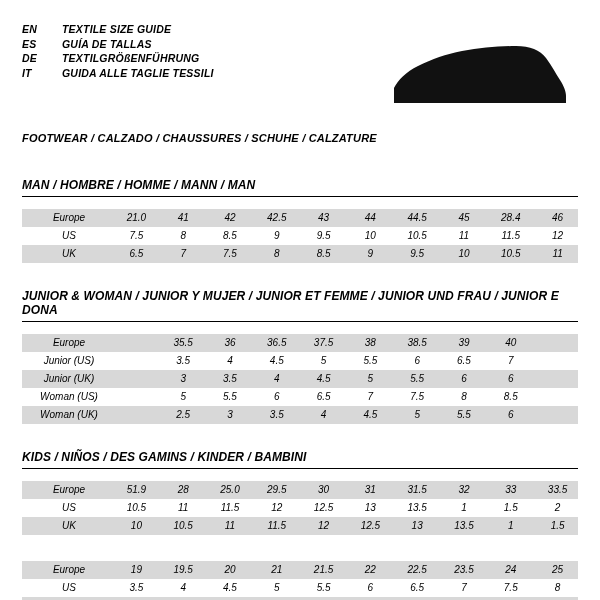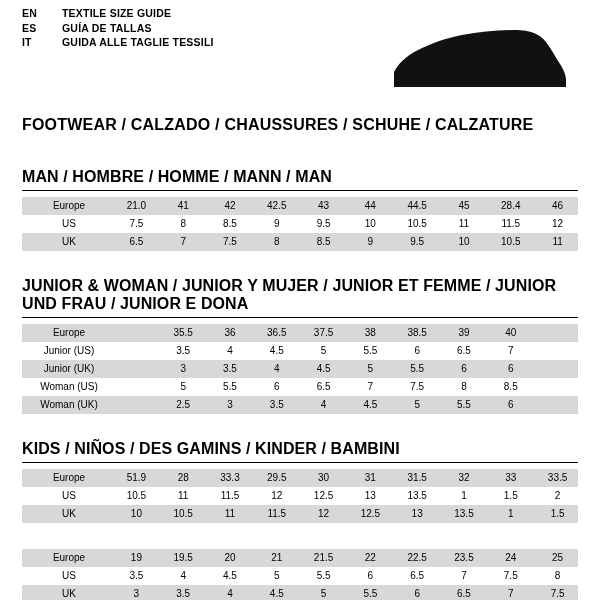--- a/index.html
+++ b/index.html
@@ -13,21 +13,22 @@
     font-family: "Liberation Sans", sans-serif;
     color: #000000;
     position: relative;
     overflow: hidden;
   }
   .page {
     position: relative;
     width: 600px;
     height: 600px;
     box-sizing: border-box;
-    padding: 6px 22px 0 22px;
+    padding: 22px 22px 0 22px;
+    font-style: italic;
   }
   
   .header {
     position: relative;
     height: 92px;
   }
   .lang-table {
     border-collapse: collapse;
   }
   .lang-table td {
@@ -45,38 +46,38 @@
   .lang-title {
     font-weight: bold;
     letter-spacing: 0.2px;
   }
   .shoe-icon {
     position: absolute;
     top: 18px;
     right: 10px;
   }
   .section-title {
-    font-size: 16px;
+    font-size: 11px;
     font-weight: bold;
     letter-spacing: 0.2px;
     margin-top: 18px;
     margin-bottom: 0;
   }
   
   .group {
     margin-top: 26px;
   }
   .group.first { margin-top: 34px; }
   .group-label {
-    font-size: 16px;
+    font-size: 12px;
     font-weight: bold;
     letter-spacing: 0.1px;
     padding-bottom: 4px;
     border-bottom: 1px solid #000000;
-    margin-bottom: 6px;
+    margin-bottom: 12px;
   }
   table.size {
     border-collapse: collapse;
     width: 100%;
     table-layout: fixed;
     text-align: center;
   }
   table.size td {
     font-size: 10px;
     line-height: 10px;
@@ -101,20 +102,24 @@
   <div class="header">
     <table class="lang-table">
       <tbody>
           <tr>
         <td class="lang-code">EN</td>
         <td class="lang-title">TEXTILE SIZE GUIDE</td>
       </tr>
       <tr>
         <td class="lang-code">ES</td>
         <td class="lang-title">GUÍA DE TALLAS</td>
+      </tr>
+      <tr>
+        <td class="lang-code">DE</td>
+        <td class="lang-title">TEXTILGRÖßENFÜHRUNG</td>
       </tr>
       <tr>
         <td class="lang-code">IT</td>
         <td class="lang-title">GUIDA ALLE TAGLIE TESSILI</td>
       </tr>
     </tbody>
       </table>
 
     <div class="shoe-icon">
       <svg width="180" height="66" viewBox="0 0 180 66" xmlns="http://www.w3.org/2000/svg">
@@ -247,21 +252,21 @@
   </div>
 
   <div class="group">
     <div class="group-label">KIDS / NIÑOS / DES GAMINS / KINDER / BAMBINI</div>
     <table class="size">
       <tbody>
           <tr class="shaded">
         <td class="rowlabel">Europe</td>
         <td>51.9</td>
         <td>28</td>
-        <td>33.3</td>
+        <td>25.0</td>
         <td>29.5</td>
         <td>30</td>
         <td>31</td>
         <td>31.5</td>
         <td>32</td>
         <td>33</td>
         <td>33.5</td>
       </tr>
       <tr>
         <td class="rowlabel">US</td>

